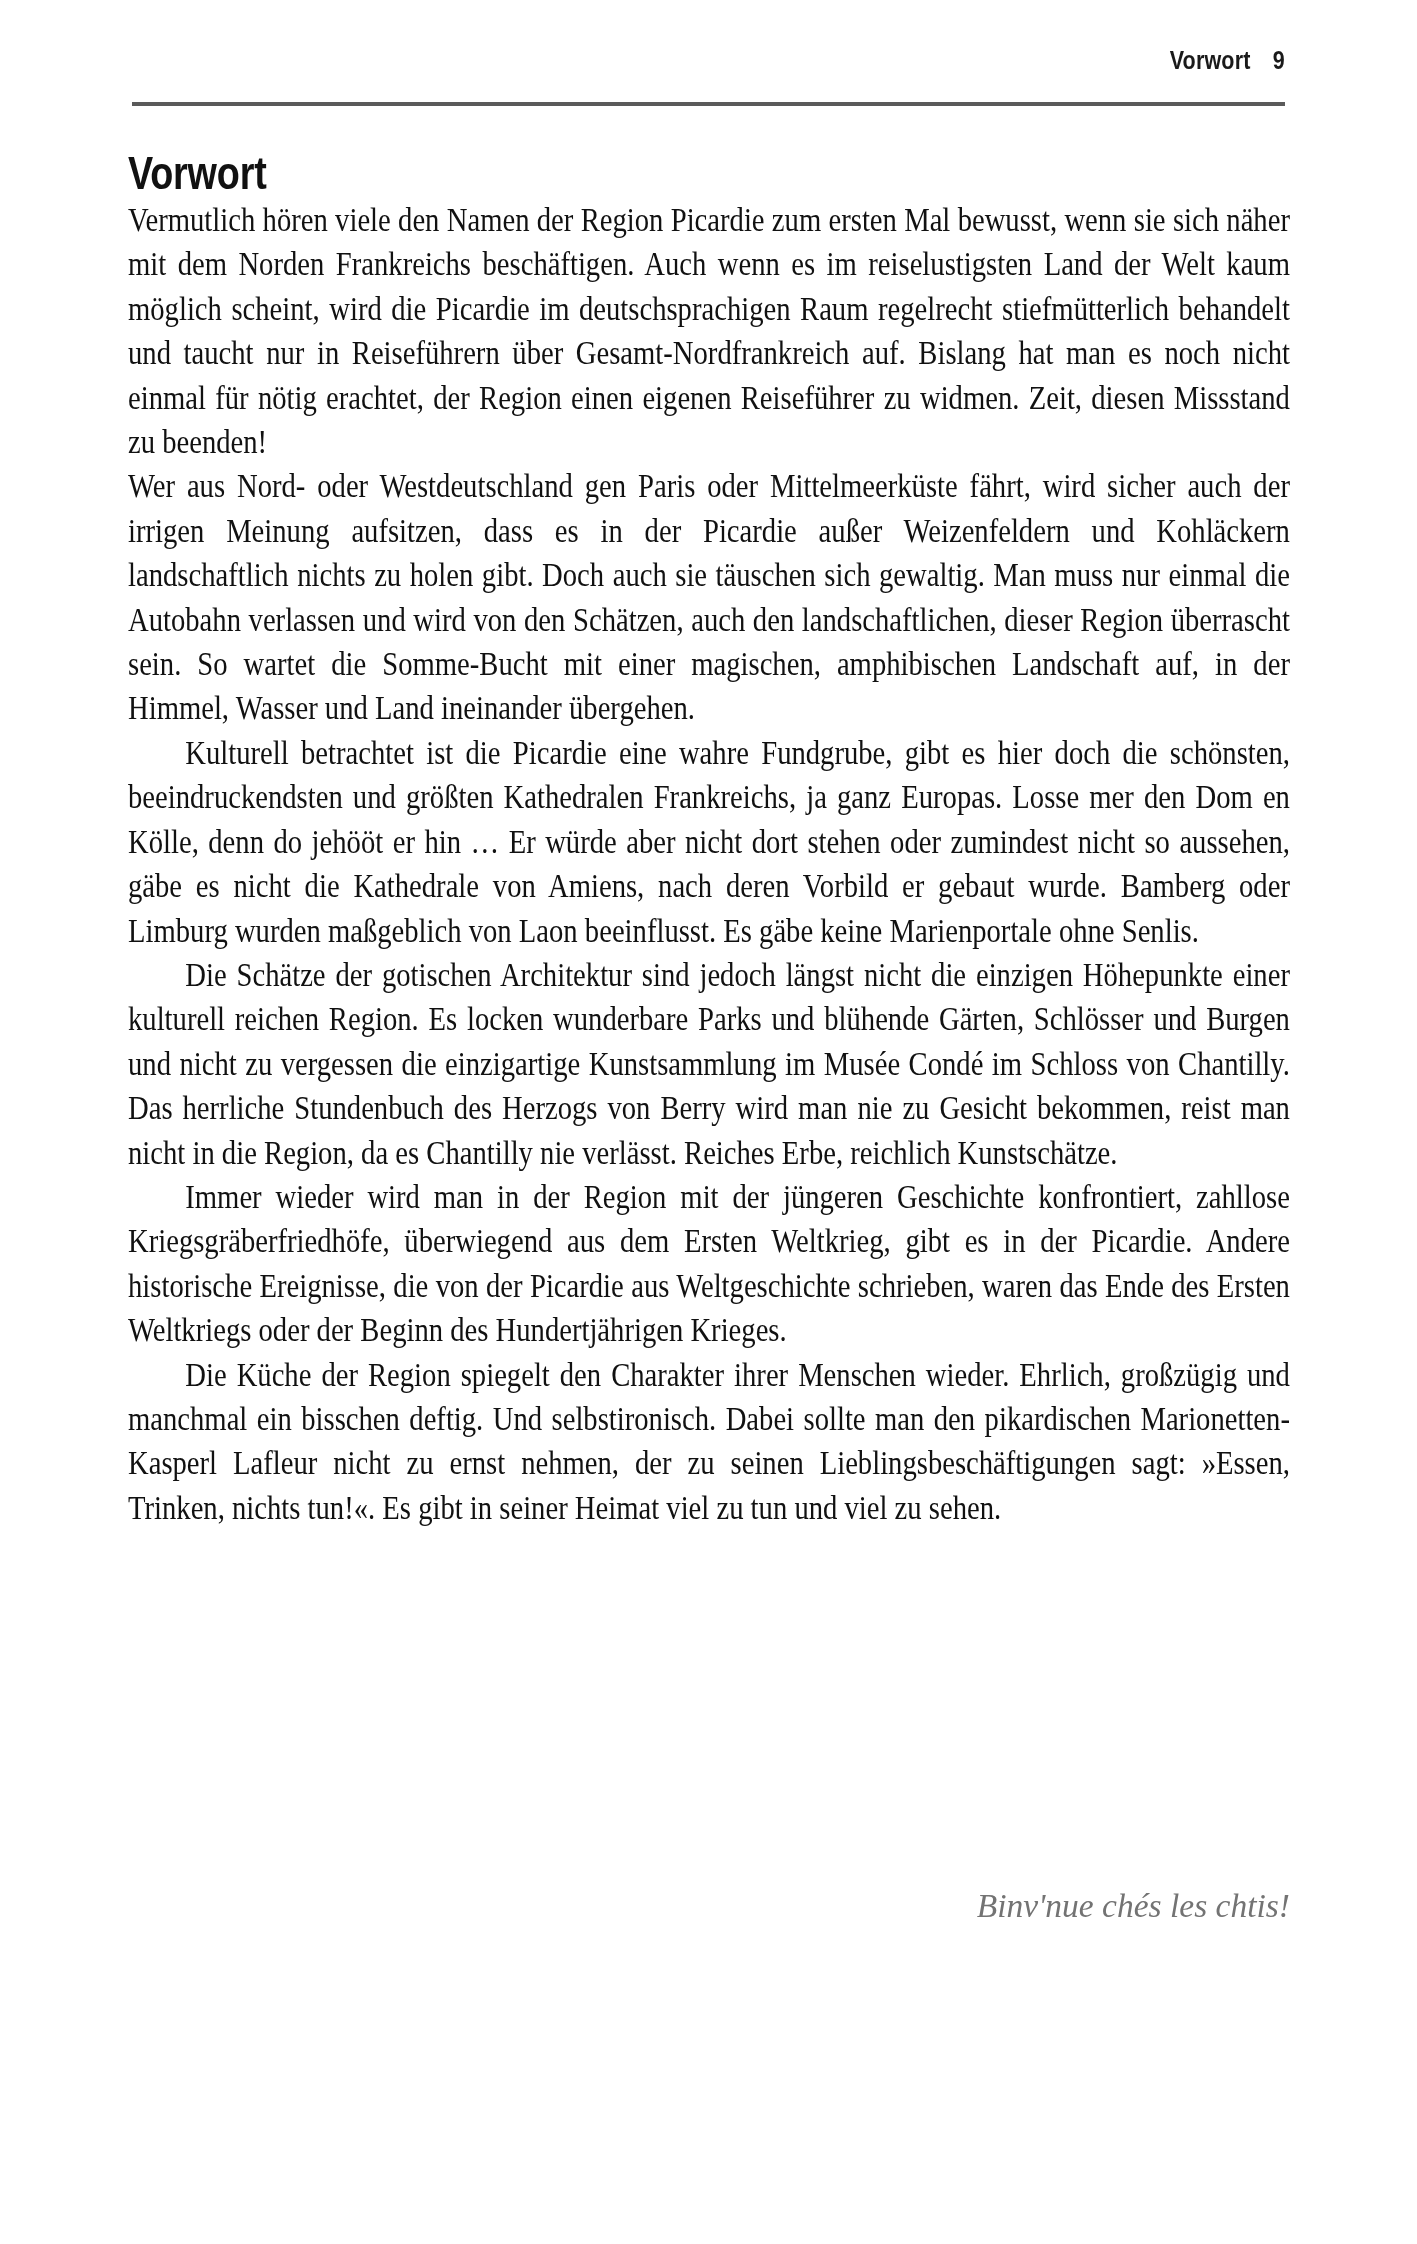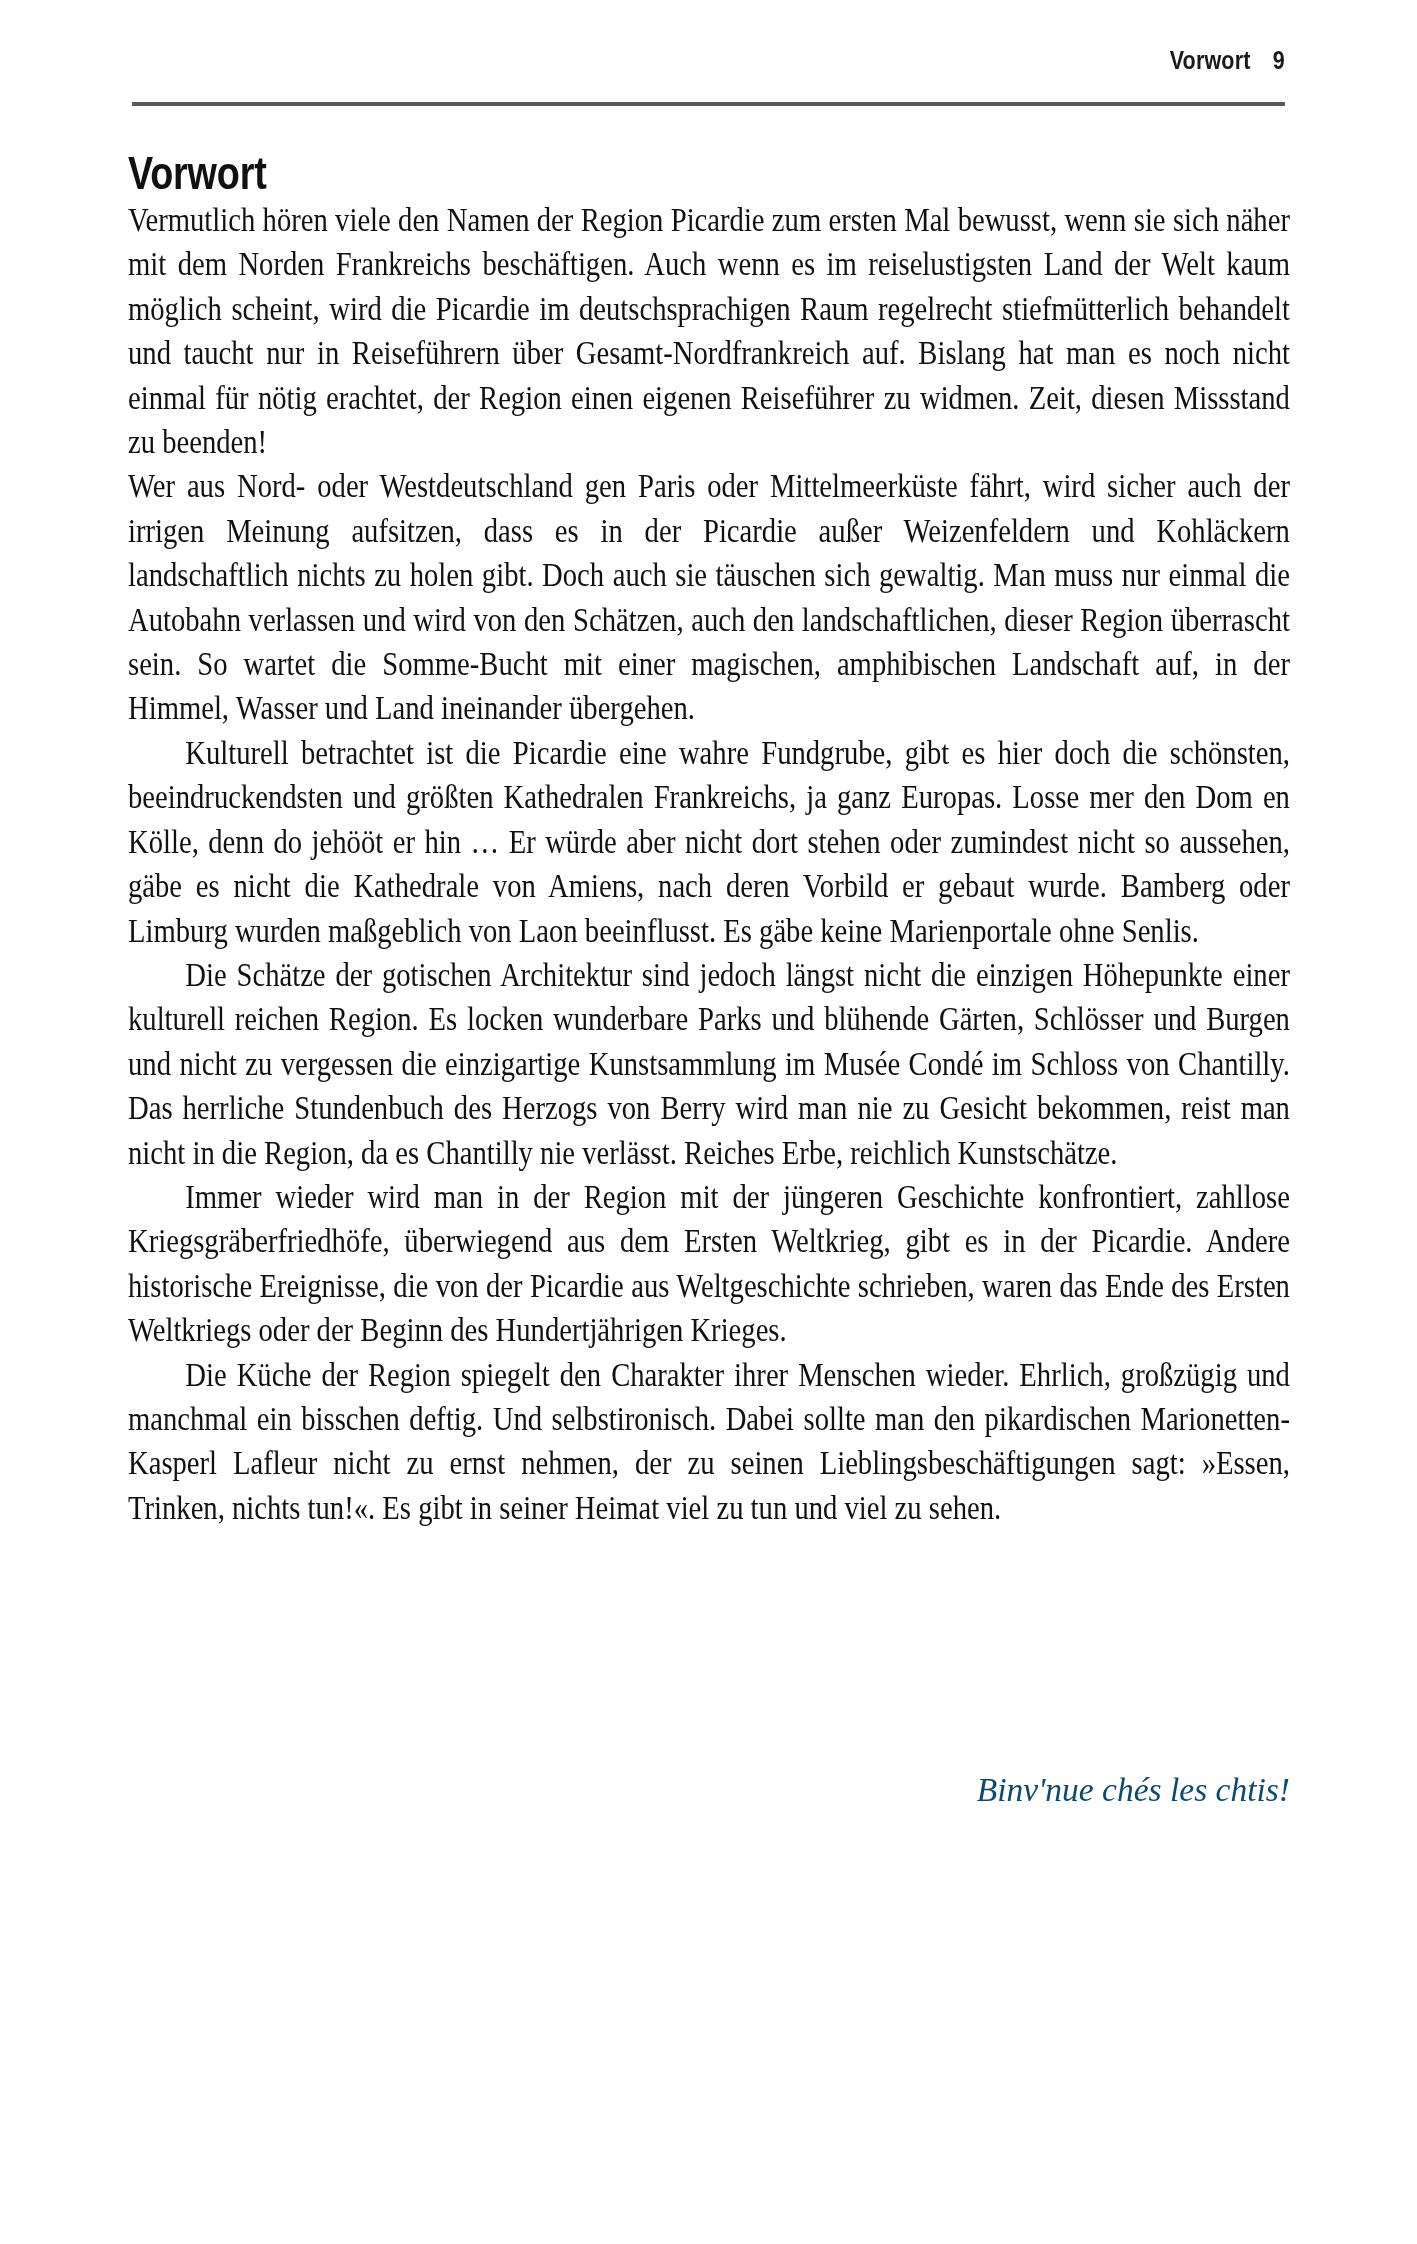--- a/index.html
+++ b/index.html
@@ -86,28 +86,28 @@
   }
   .body-col p.indent { text-indent: 2.0em; }
   .body-col p:last-of-type { text-align: justify; }
 
   
   .body-col p { text-align-last: left; }
 
   .closing-line {
     position: absolute;
     left: 128px;
-    top: 1768px;
+    top: 1884px;
     width: 1162px;
     text-align: right;
     font-family: "Liberation Serif", "DejaVu Serif", serif;
     font-style: italic;
     font-size: 33.5px;
     line-height: 44px;
-    color: #0c4a6e;
+    color: #737373;
   }
 </style>
 </head>
 <body>
 
 <div class="page">
 
   <div class="running-head">
     <span class="rh-title">Vorwort</span>
     <span class="rh-page">9</span>

